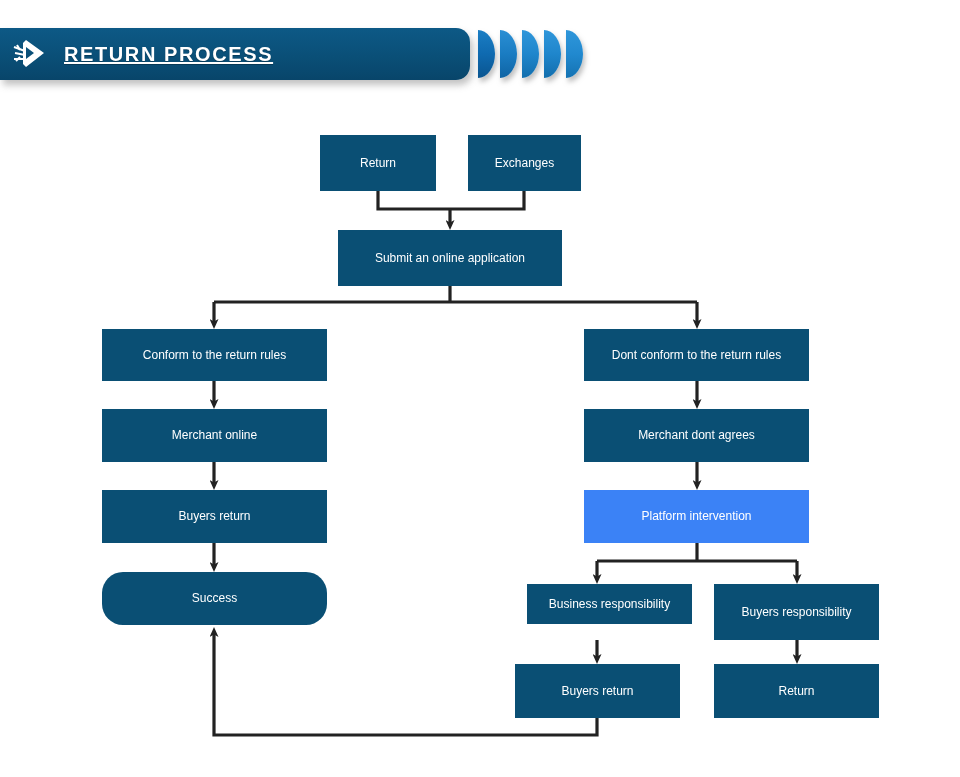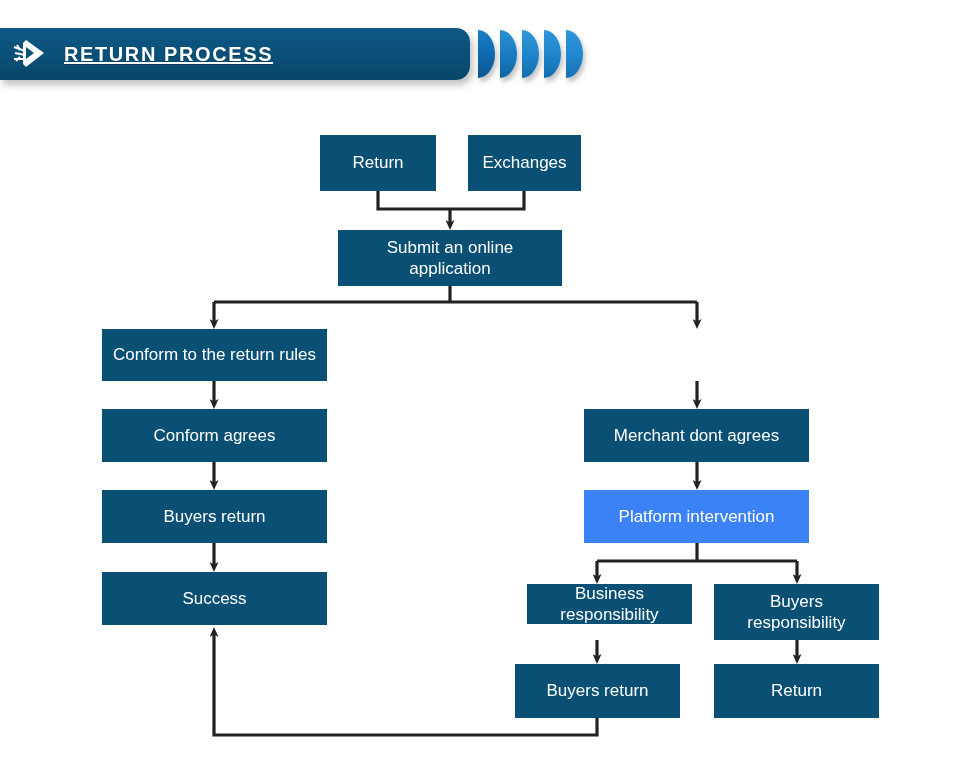--- a/index.html
+++ b/index.html
@@ -81,21 +81,21 @@
     height: 777px;
   }
   .node {
     position: absolute;
     box-sizing: border-box;
     display: flex;
     align-items: center;
     justify-content: center;
     text-align: center;
     color: #ffffff;
-    font-size: 17px;
+    font-size: 12px;
     line-height: 1.25;
     padding: 18px 6px;
   }
   .node.dark  { background: #0a4f74; }
   .node.light { background: #3b82f6; }
 </style>
 </head>
 <body>
 
 <div id="header-banner">
@@ -157,26 +157,27 @@
   </svg>
 
   <div class="node dark" style="left:320px; top:135px; width:116px; height:56px;">Return</div>
 
   <div class="node dark" style="left:468px; top:135px; width:113px; height:56px;">Exchanges</div>
 
   <div class="node dark" style="left:338px; top:230px; width:224px; height:56px;">Submit an online application</div>
 
   <div class="node dark" style="left:102px; top:329px; width:225px; height:52px;">Conform to the return rules</div>
 
-  <div class="node dark" style="left:102px; top:409px; width:225px; height:53px;">Conform agrees</div>
+  <div class="node dark" style="left:102px; top:409px; width:225px; height:53px;">Merchant online</div>
 
   <div class="node dark" style="left:102px; top:490px; width:225px; height:53px;">Buyers return</div>
 
-  <div class="node dark" style="left:102px; top:572px; width:225px; height:53px;">Success</div>
+  <div class="node dark" style="left:102px; top:572px; width:225px; height:53px;border-radius:21px;">Success</div>
 
+  <div class="node dark" style="left:584px; top:329px; width:225px; height:52px;">Dont conform to the return rules</div>
 
   <div class="node dark" style="left:584px; top:409px; width:225px; height:53px;">Merchant dont agrees</div>
 
   <div class="node light" style="left:584px; top:490px; width:225px; height:53px;">Platform intervention</div>
 
   <div class="node dark" style="left:527px; top:584px; width:165px; height:40px;">Business responsibility</div>
 
   <div class="node dark" style="left:714px; top:584px; width:165px; height:56px;">Buyers responsibility</div>
 
   <div class="node dark" style="left:515px; top:664px; width:165px; height:54px;">Buyers return</div>

